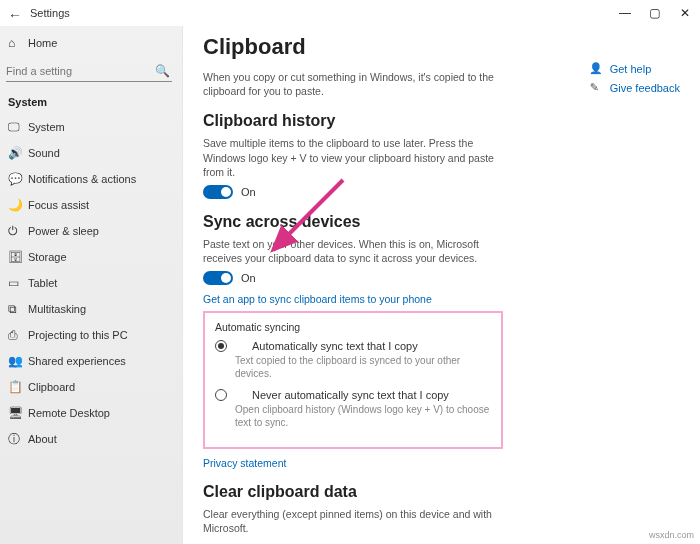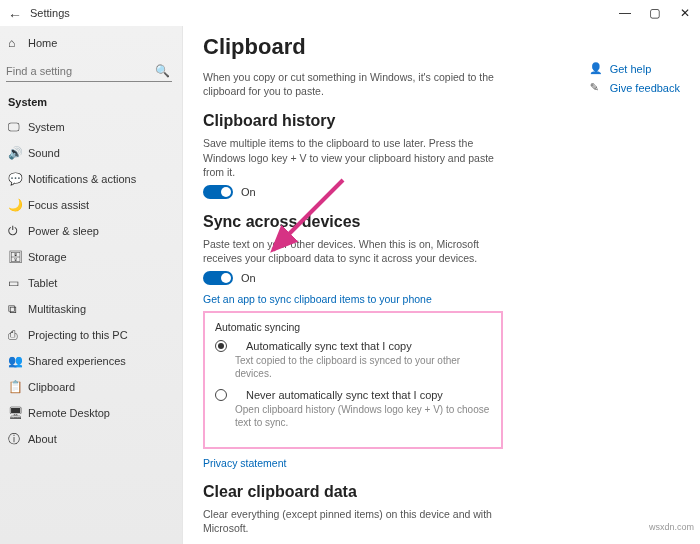--- a/index.html
+++ b/index.html
@@ -23,26 +23,26 @@
   .rlink .ri { color: #555; width: 14px; font-size: 11px; }
   h1 { font-size: 22px; font-weight: 600; margin-bottom: 10px; color: #222; }
   h2 { font-size: 16px; font-weight: 600; margin-top: 14px; margin-bottom: 6px; color: #222; }
   .body-text { color: #555; font-size: 10.5px; line-height: 1.35; max-width: 300px; }
   .toggle-row { display: flex; align-items: center; gap: 8px; margin-top: 6px; }
   .toggle { width: 30px; height: 14px; border-radius: 7px; background: #0067b8; position: relative; }
   .toggle::after { content: ""; position: absolute; right: 2px; top: 2px; width: 10px; height: 10px; background: #fff; border-radius: 50%; }
   .link { color: #0067b8; font-size: 10.5px; margin-top: 8px; display: inline-block; }
   .box { border: 2px solid #f9a8d4; padding: 8px 10px 10px 10px; margin-top: 6px; max-width: 300px; }
   .subhead { font-size: 10.5px; color: #333; margin-bottom: 6px; }
-  .radio-row { display: flex; align-items: center; gap: 19px; margin-bottom: 2px; }
+  .radio-row { display: flex; align-items: center; gap: 25px; margin-bottom: 2px; }
   .radio { width: 12px; height: 12px; border: 1px solid #444; border-radius: 50%; margin-top: 1px; position: relative; flex-shrink: 0; }
   .radio.checked::after { content: ""; position: absolute; left: 2px; top: 2px; width: 6px; height: 6px; background: #333; border-radius: 50%; }
   .radio-desc { color: #888; font-size: 10px; margin-left: 20px; margin-bottom: 8px; line-height: 1.3; }
   .clearbtn { margin-top: 8px; border: 1px solid #bbb; background: #e6e6e6; color: #888; padding: 4px 14px; font-size: 11px; }
-  .watermark { position: absolute; right: 6px; bottom: 12px; font-size: 9px; color: #999; }
+  .watermark { position: absolute; right: 6px; bottom: 4px; font-size: 9px; color: #999; }
   .arrow { position: absolute; left: 263px; top: 175px; pointer-events: none; }
 </style>
 </head>
 <body>
 
 <div class="titlebar">
   <span class="back">←</span>
   <span class="title">Settings</span>
 </div>
 <div class="winctrls">

